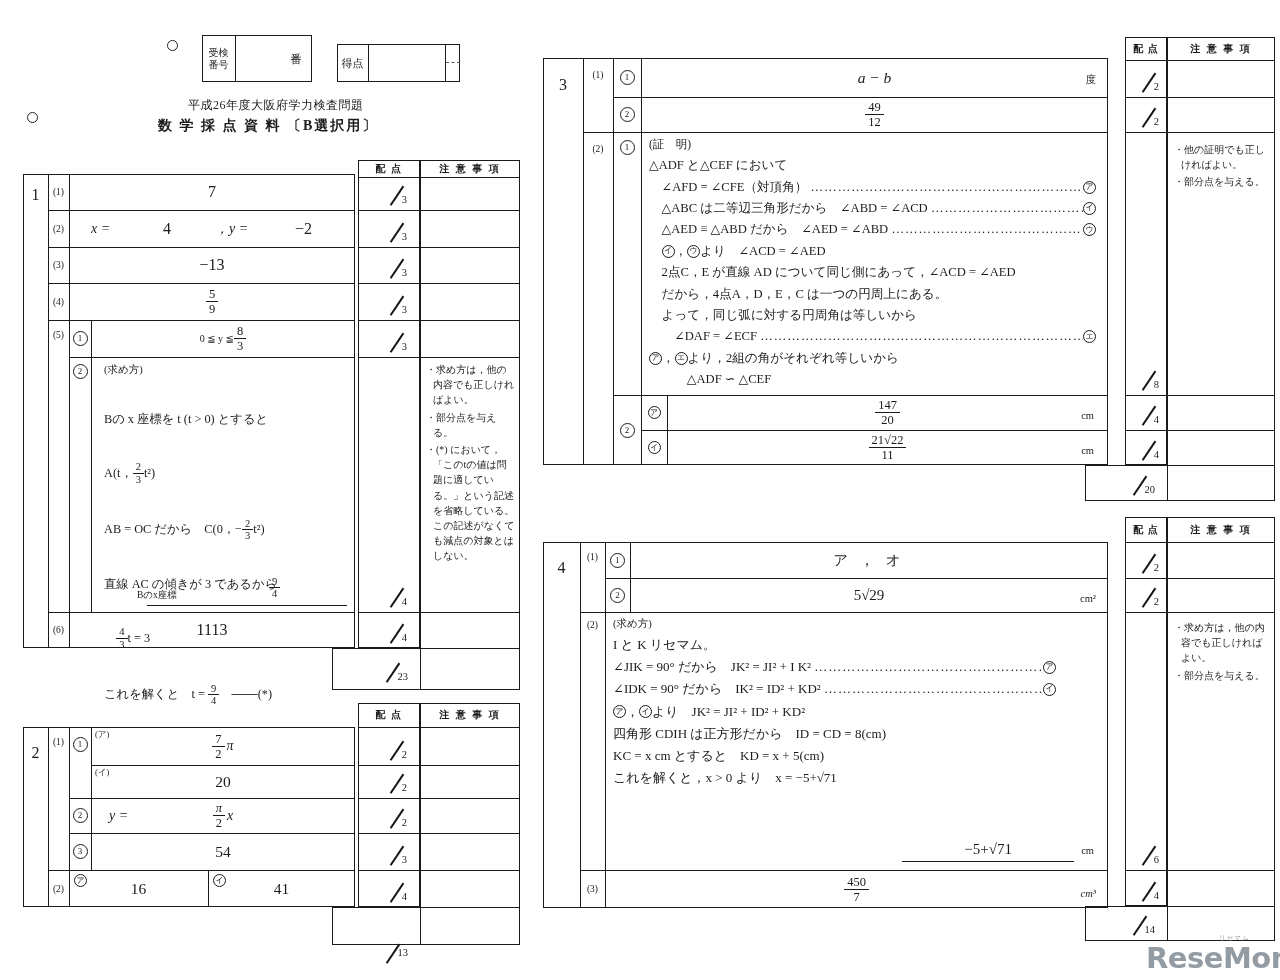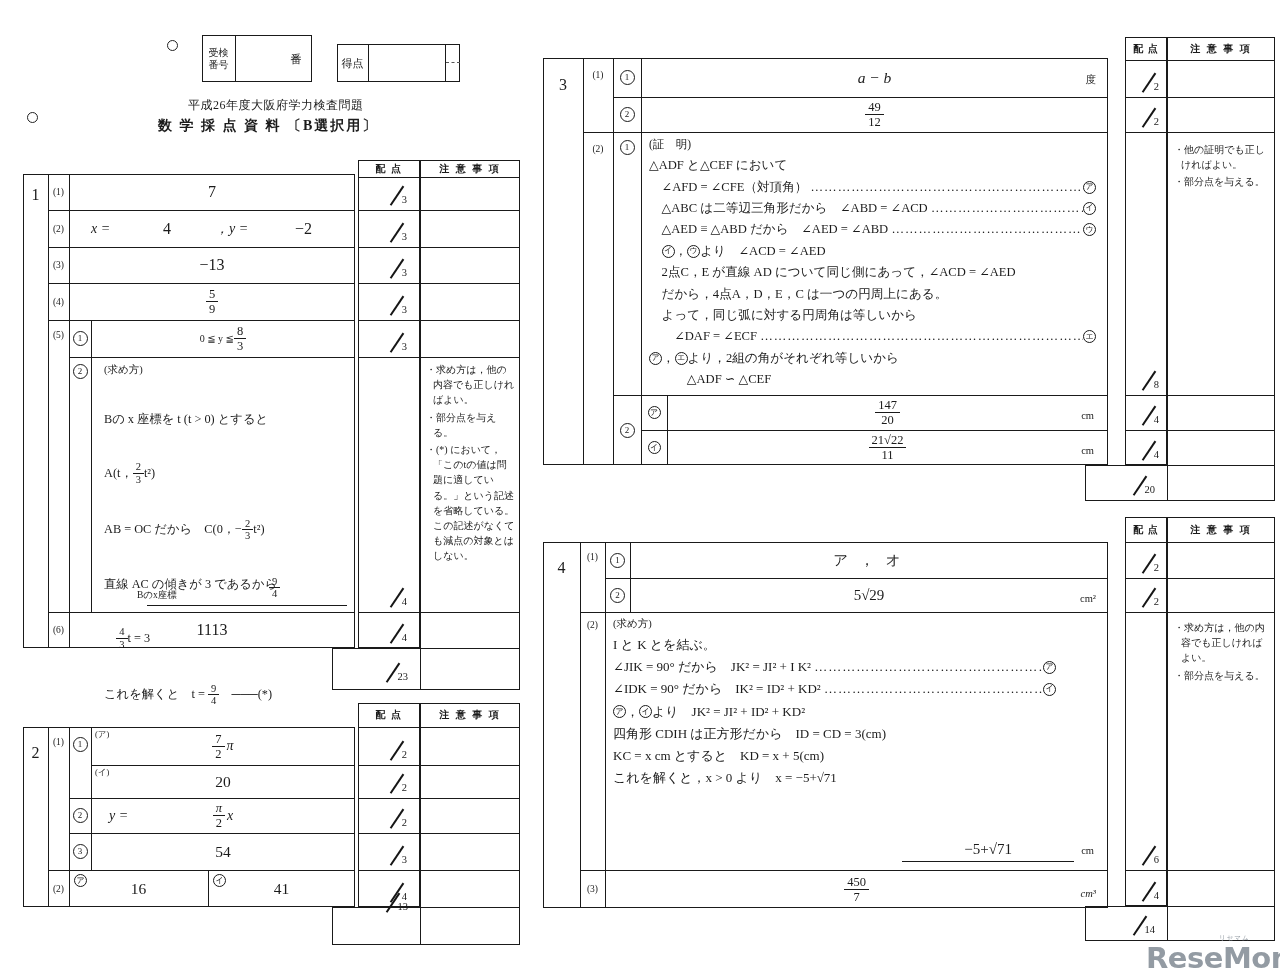--- a/index.html
+++ b/index.html
@@ -281,21 +281,21 @@
       <span class="pslash"></span>
       <span class="pnum">3</span>
     </div>
   <div class="pcell" style="left:358px;top:870px;width:62px;height:37px;">
       <span class="pslash"></span>
       <span class="pnum">4</span>
     </div>
 
   <div class="box" style="left:332px;top:907px;width:188px;height:38px;"></div>
   <div class="vline" style="left:420px;top:907px;height:38px;"></div>
-  <div class="pcell" style="left:332px;top:881px;width:88px;height:38px;padding:0 12px 7px 0;">
+  <div class="pcell" style="left:332px;top:938px;width:88px;height:38px;padding:0 12px 7px 0;align-items:center;">
       <span class="pslash"></span>
       <span class="pnum">13</span>
     </div>
 
   <div class="box" style="left:543px;top:58px;width:565px;height:407px;"></div>
   <div class="vline" style="left:583px;top:58px;height:407px;"></div>
   <div class="vline" style="left:613px;top:58px;height:407px;"></div>
   <div class="vline" style="left:641px;top:58px;height:407px;"></div>
   <div class="vline" style="left:667px;top:395px;height:70px;"></div>
   <div class="hline" style="left:613px;top:97px;width:495px;"></div>
@@ -430,25 +430,25 @@
   <div class="cell" style="left:630px;top:542px;width:478px;height:36px;font-size:14.5px;letter-spacing:4px;">ア ， オ</div>
   <div class="cell" style="left:630px;top:578px;width:478px;height:34px;font-size:15px;">
     <span>5√29</span>
     <span class="unit" style="right:12px;bottom:8px;">cm²</span>
   </div>
 
   <div class="cell lb top" style="left:580px;top:612px;width:25px;height:258px;padding-top:8px;">(2)</div>
   <div class="mblock q4m" style="left:605px;top:612px;width:503px;height:258px;padding:5px 52px 0 8px;">
     <div class="mhead">(求め方)</div>
     <div>
-        <div class="rline"><span>I と K とを結ぶ。</span></div>
+        <div class="rline"><span>I と K リセマム。</span></div>
         <div class="rline"><span>∠JIK = 90° だから　JK² = JI² + I K² </span><span class="lead">…………………………………………………………………………………………………………</span><span class="circ circ-sm">ア</span></div>
         <div class="rline"><span>∠IDK = 90° だから　IK² = ID² + KD² </span><span class="lead">…………………………………………………………………………………………………………</span><span class="circ circ-sm">イ</span></div>
         <div class="rline"><span class="circ circ-sm">ア</span><span>，</span><span class="circ circ-sm">イ</span><span>より　JK² = JI² + ID² + KD²</span></div>
-        <div class="rline"><span>四角形 CDIH は正方形だから　ID = CD = 3(cm)</span></div>
+        <div class="rline"><span>四角形 CDIH は正方形だから　ID = CD = 8(cm)</span></div>
         <div class="rline"><span>KC = x cm とすると　KD = x + 5(cm)</span></div>
         <div class="rline"><span>これを解くと，x &gt; 0 より　x = −5+√71</span></div>
       </div>
     <div style="position:absolute;right:14px;bottom:8px;display:flex;align-items:flex-end;">
       <span class="ansu">−5+√71</span>
       <span style="font-size:10.5px;margin-left:7px;padding-bottom:6px;">cm</span>
     </div>
   </div>
 
   <div class="cell lb" style="left:580px;top:870px;width:25px;height:38px;">(3)</div>

